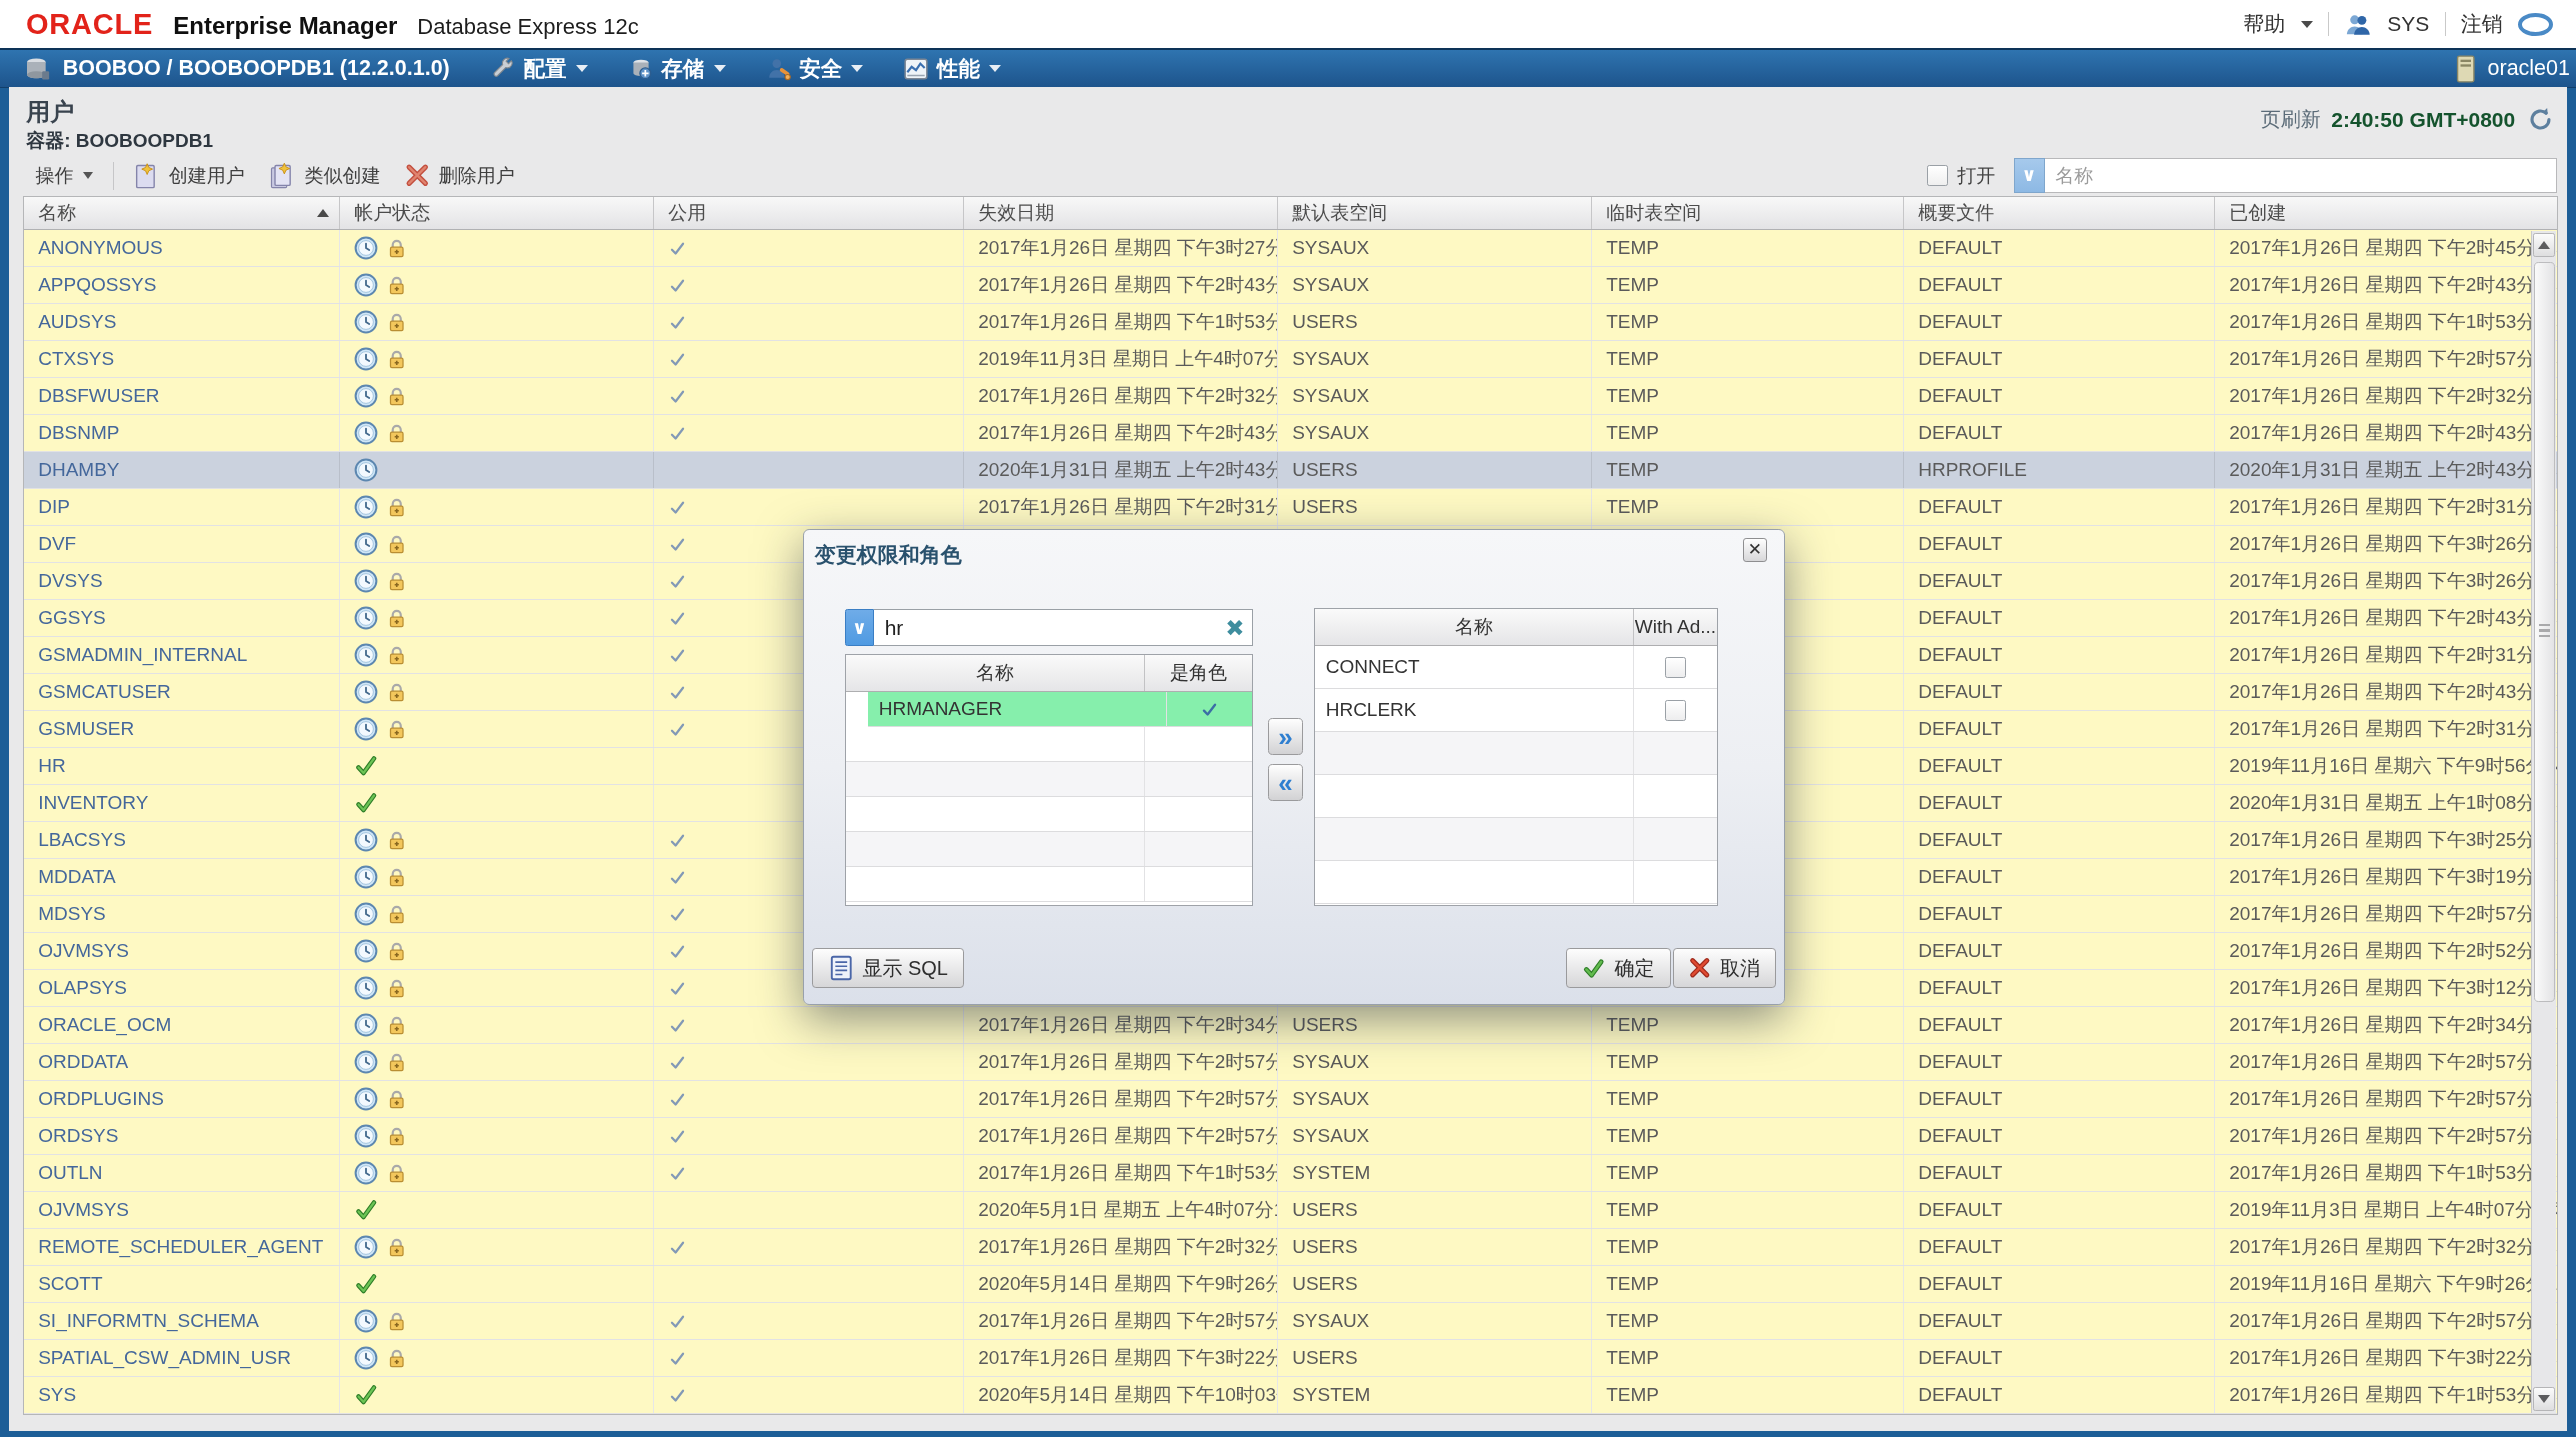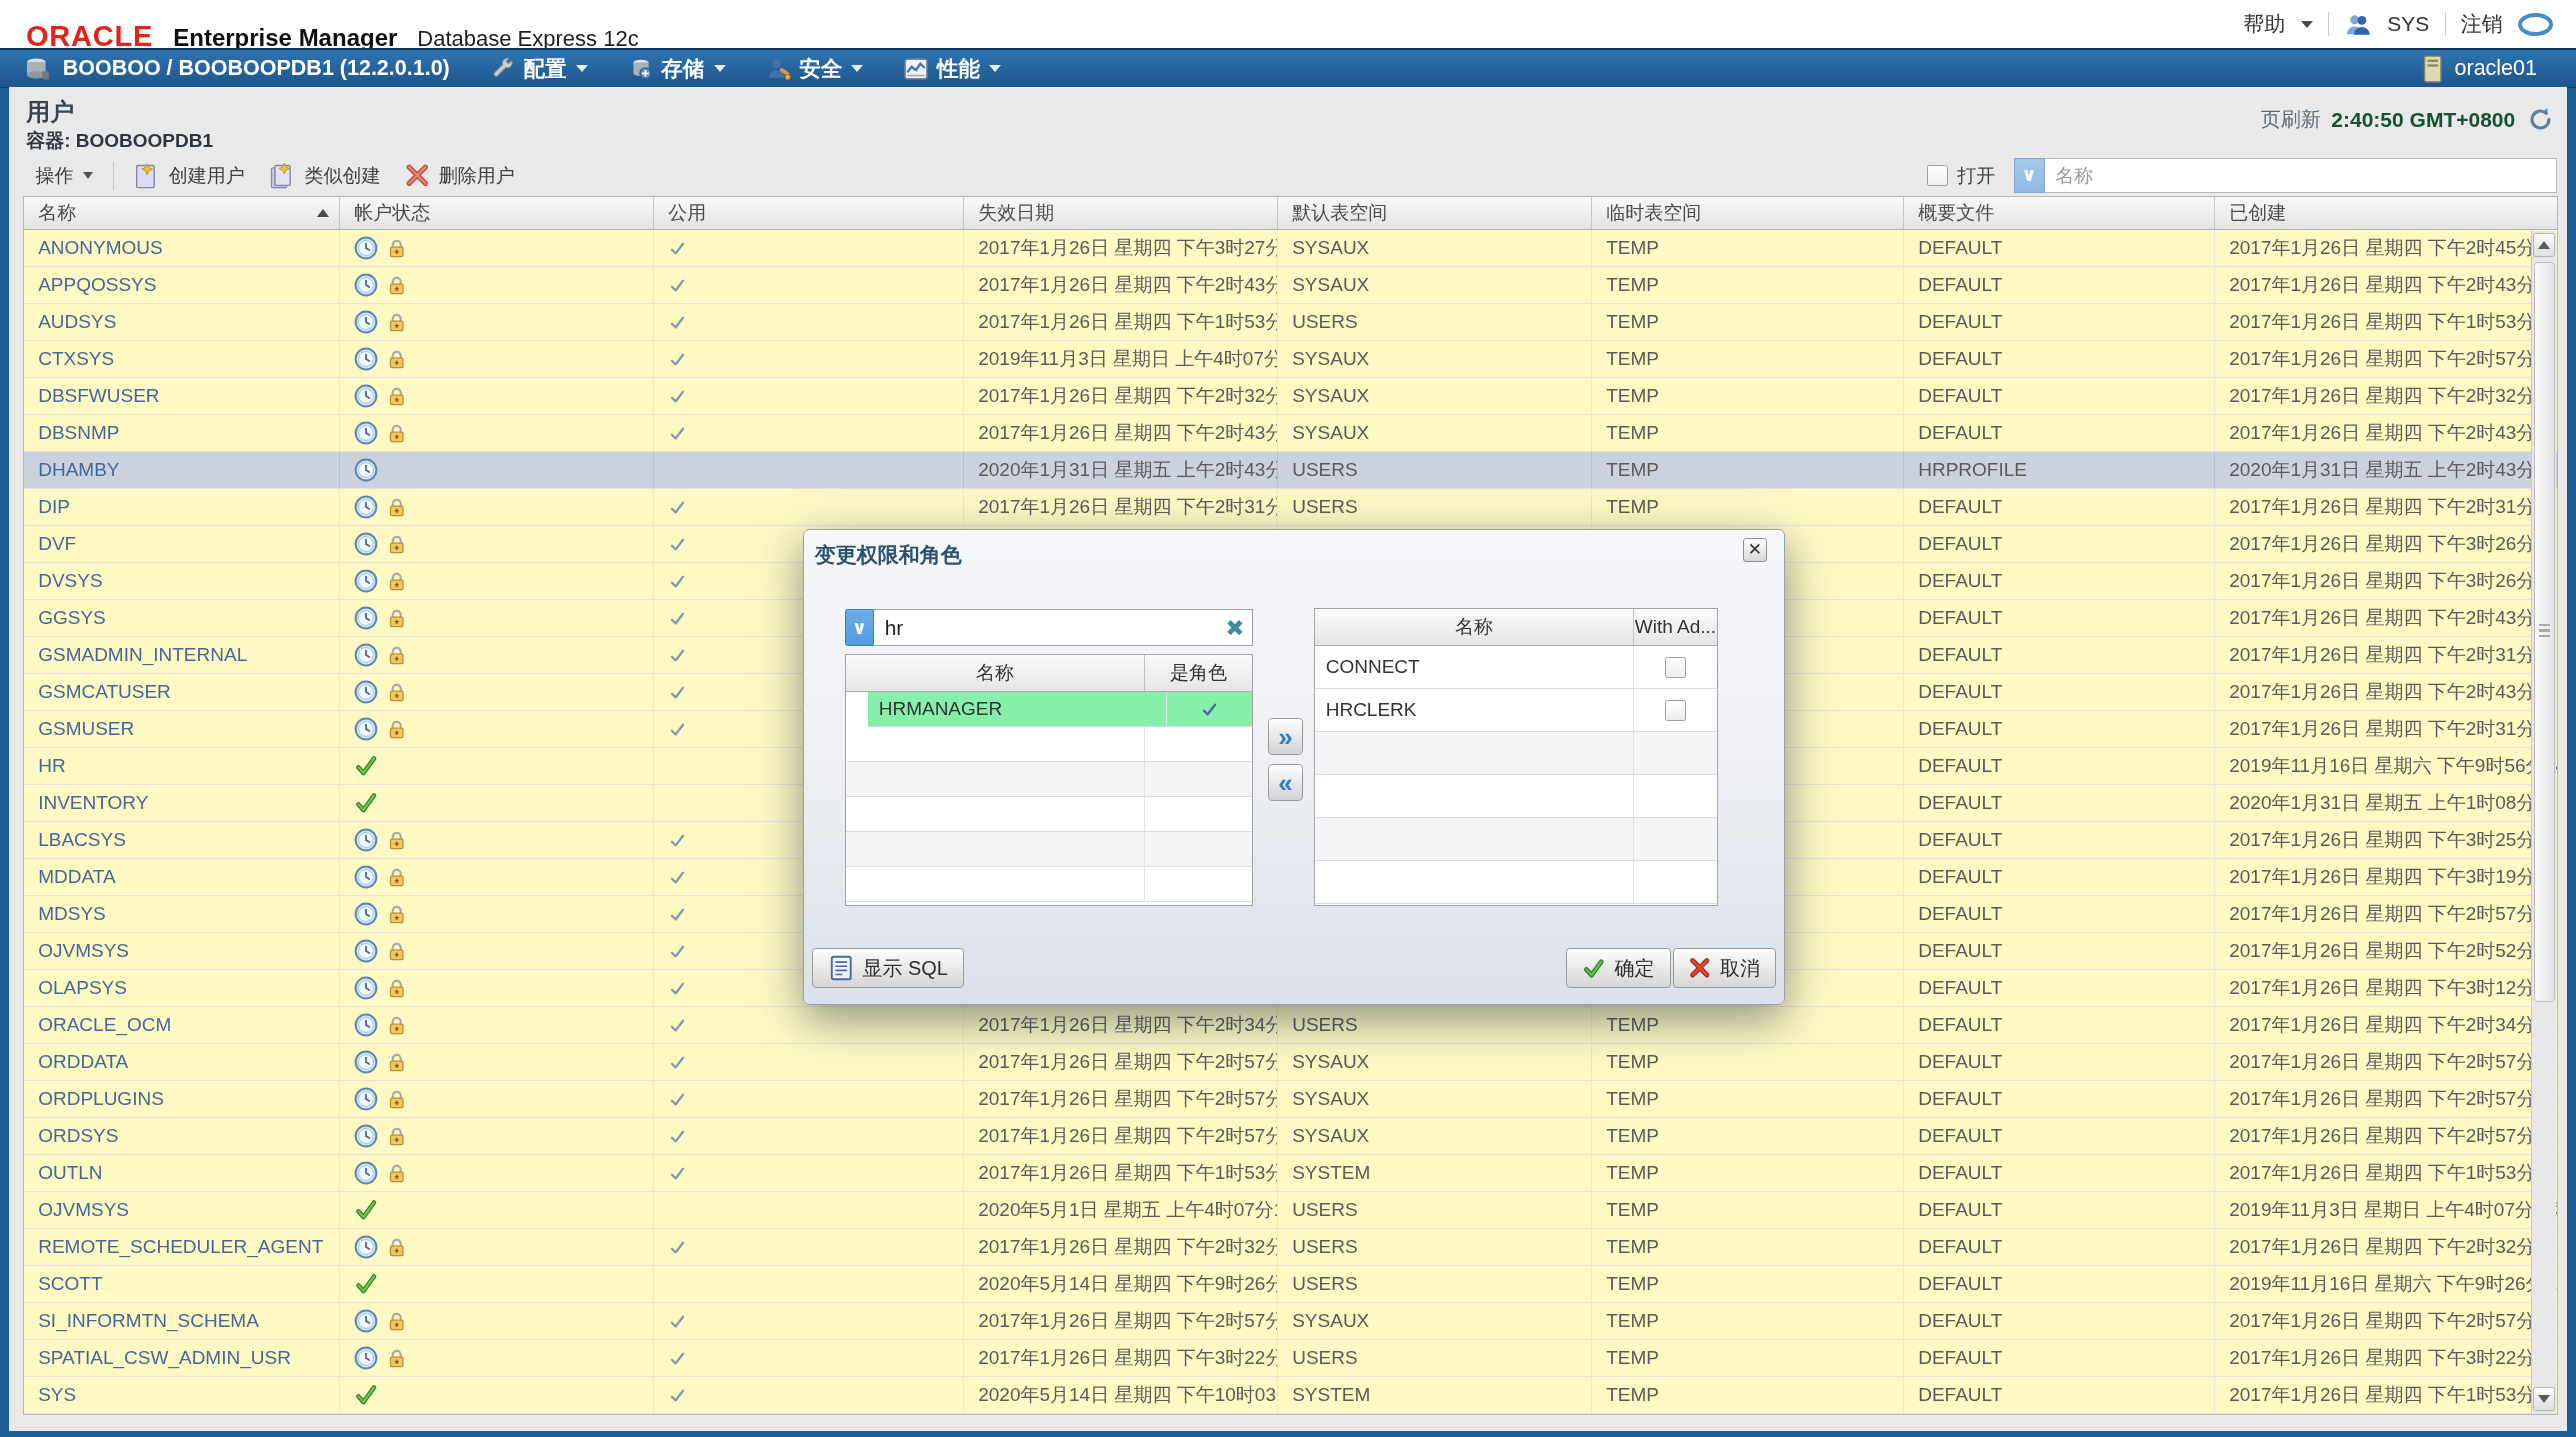--- a/index.html
+++ b/index.html
@@ -4,39 +4,39 @@
 <style>
   * { box-sizing: border-box; margin: 0; padding: 0; }
   html,body { width:2576px; height:1438px; overflow:hidden; }
   body {
     position:relative;
     font-family:"Liberation Sans","DejaVu Sans",sans-serif;
     background:#1d5e97;
   }
   
   .topbar { position:absolute; top:0; left:0; width:2576px; height:48px; background:#ffffff; }
-  .brand { position:absolute; left:26px; top:20px; display:flex; align-items:baseline; gap:20px;text-align:right; }
+  .brand { position:absolute; left:26px; top:8px; display:flex; align-items:baseline; gap:20px;text-align:right; }
   .brand-oracle { color:#e2231a; font-weight:800; font-size:29px; letter-spacing:0.8px; }
   .brand-em { font-size:24px; font-weight:bold; color:#101010; }
   .brand-edition { font-size:22px; color:#1d1d1d; }
   .top-right { position:absolute; right:23px; top:0; height:48px; display:flex; align-items:center; gap:15.3px; }
   .top-right .lbl { font-size:21px; color:#333; }
   .vsep { width:0.8px; height:24.5px; background:#c9c9c9; }
   .caret-dark { width:0; height:0; border-left:6.1px solid transparent; border-right:6.1px solid transparent; border-top:7.7px solid #4a4a4a; display:inline-block; }
   .oracle-ring { width:35px; height:23px; border:4.6px solid #4a8ac6; border-radius:50%; background:#fff; }
   
   .navbar { position:absolute; top:48px; left:0; width:2576px; height:40px;
     background:linear-gradient(#2f74b0, #1d548c); border-top:2.3px solid #0d3357; border-bottom:0.8px solid #123f6b;
     display:flex; align-items:center; color:#fff; }
   .nav-left { display:flex; align-items:center; margin-left:23px; gap:10.7px; }
   .nav-title { font-size:21.5px; font-weight:bold; }
   .menu { display:flex; align-items:center; gap:7.7px; margin-left:40px; cursor:default; }
   .menu .mlabel { font-size:21.5px; font-weight:bold; }
   .caret-white { width:0; height:0; border-left:6.1px solid transparent; border-right:6.1px solid transparent; border-top:7.7px solid #e8eef5; display:inline-block; margin-left:1.5px;}
-  .nav-right { margin-left:auto; margin-right:39px; display:flex; align-items:center; gap:10.7px; }
+  .nav-right { margin-left:auto; margin-right:6px; display:flex; align-items:center; gap:10.7px; }
   .nav-host { font-size:21.5px; }
   
   .content { position:absolute; left:9.2px; top:87px; width:2558px; height:1344px; background:#e9e9ea; }
   .page-title { position:absolute; left:17px; top:9.2px; font-size:24px; font-weight:bold; color:#39434e; }
   .container-label { position:absolute; left:17px; top:41px; font-size:19px; font-weight:bold; color:#2e3740; }
   .refresh-cluster { position:absolute; right:12.3px; top:18.4px; display:flex; align-items:center; gap:10.7px; }
   .refresh-label { font-size:20px; color:#5b6b78; }
   .refresh-time { font-size:21px; font-weight:bold; color:#14532d; }
   
   .toolbar { position:absolute; left:14px; top:71px; height:35px; display:flex; align-items:center; }

